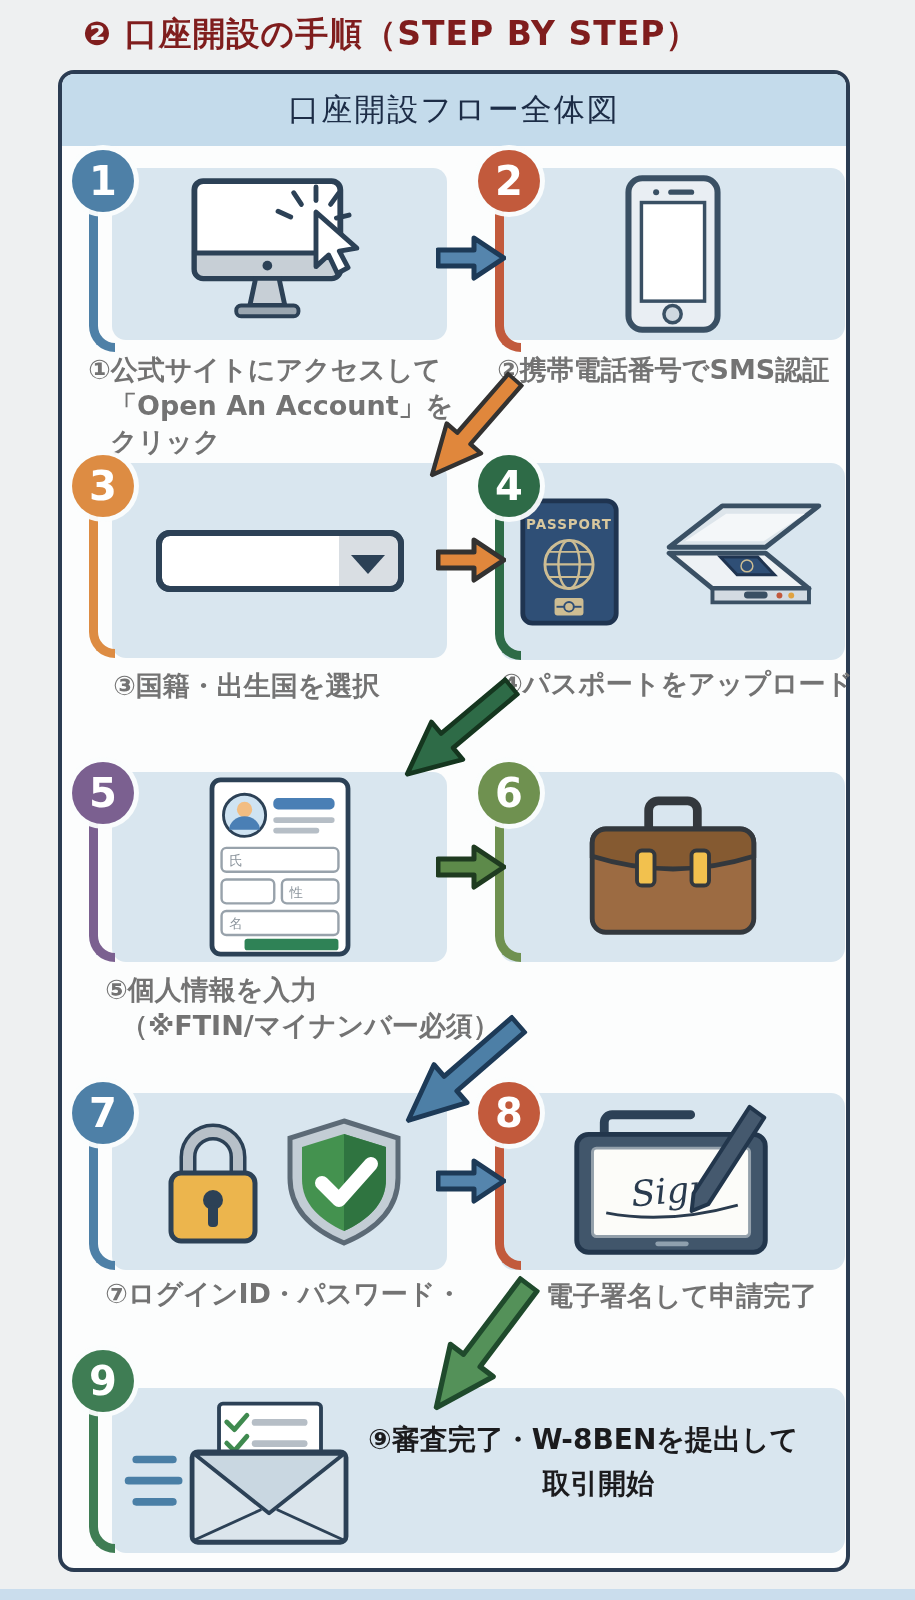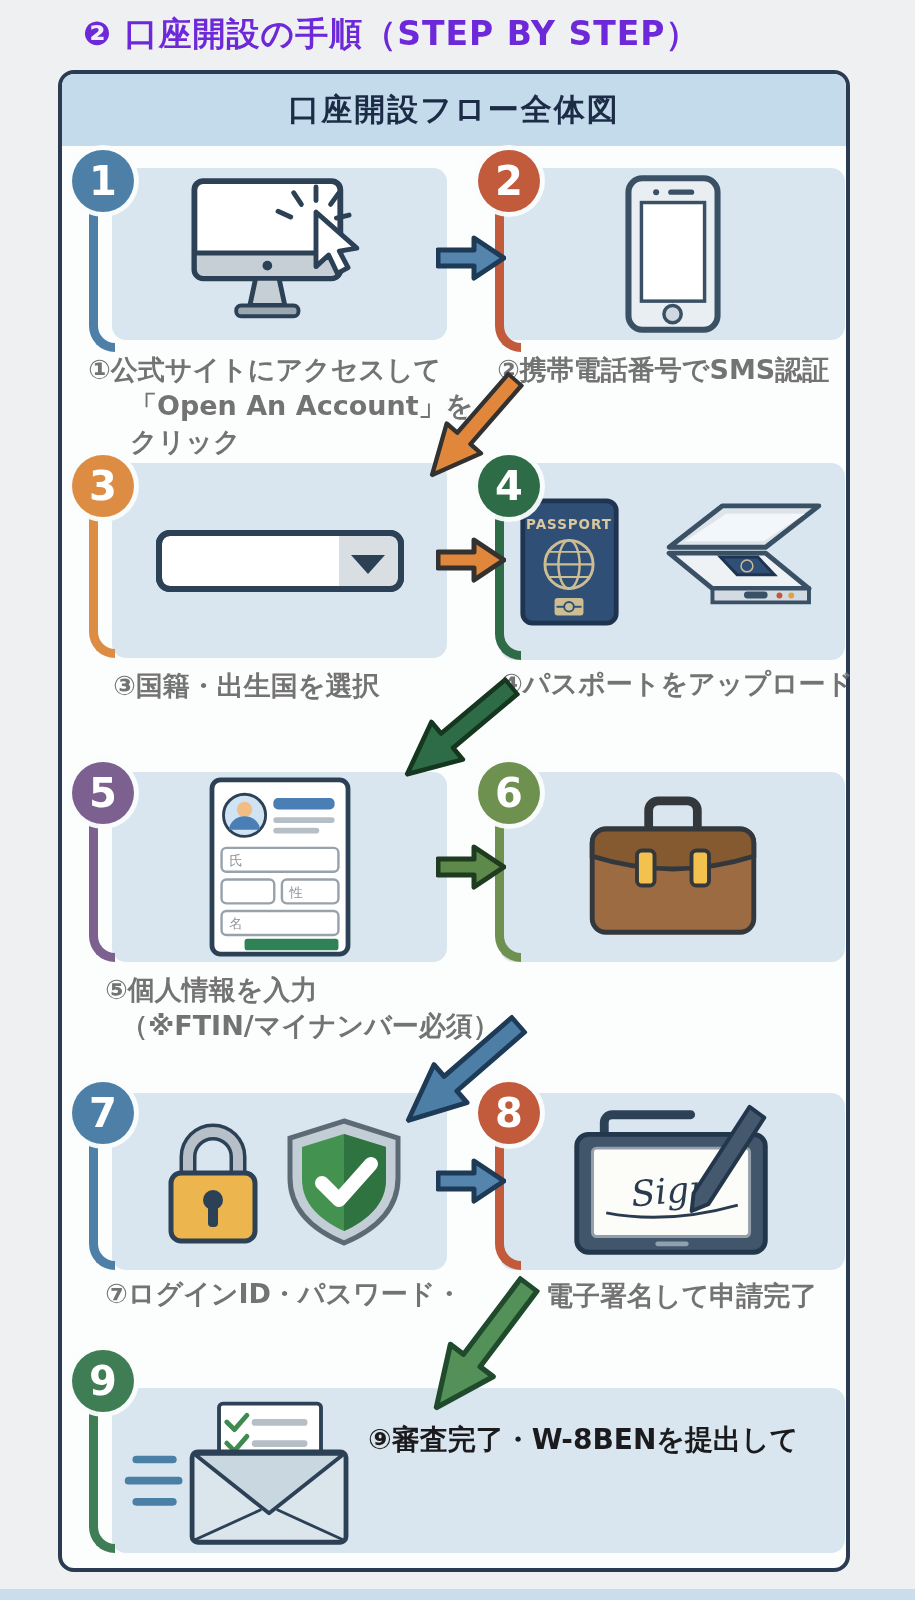--- a/index.html
+++ b/index.html
@@ -1,31 +1,31 @@
 <!DOCTYPE html>
 <html><head>
 <meta charset="utf-8">
 <style>
   html,body{margin:0;padding:0;}
   body{font-family:"DejaVu Sans","Liberation Sans",sans-serif;}
   .canvas{position:relative;width:915px;height:1600px;overflow:hidden;background:#eef0f1;}
 
-  .page-title{position:absolute;left:83px;top:12px;font-size:33px;font-weight:bold;color:#6d28d9;letter-spacing:1px;}
+  .page-title{position:absolute;left:83px;top:12px;font-size:33px;font-weight:bold;color:#7f1d1d;letter-spacing:1px;}
 
   .flow-box{position:absolute;left:58px;top:70px;width:792px;height:1502px;background:#fcfdfd;border:4px solid #2b3c52;border-radius:16px;box-sizing:border-box;}
-  .flow-header{position:absolute;left:62px;top:74px;width:784px;height:72px;background:#c4dbeb;border-radius:12px 12px 0 0;display:flex;align-items:center;justify-content:center;font-size:31px;font-weight:bold;color:#1c2c46;letter-spacing:2px;}
+  .flow-header{position:absolute;left:62px;top:74px;width:784px;height:72px;background:#c4dbeb;border-radius:12px 12px 0 0;display:flex;align-items:center;justify-content:center;font-size:31px;font-weight:normal;color:#1c2c46;letter-spacing:2px;}
 
   .panel{position:absolute;background:#d9e6ef;border-radius:14px;display:flex;align-items:center;justify-content:center;}
 
   .badge{position:absolute;width:62px;height:62px;z-index:4;}
   .badge .circle{width:62px;height:62px;border-radius:50%;background:var(--c);color:#fff;font-weight:bold;font-size:40px;display:flex;align-items:center;justify-content:center;box-shadow:0 0 0 5px rgba(251,253,253,.95);position:relative;z-index:2;}
   .badge .stem{position:absolute;left:17px;top:50px;width:26px;border-left:9px solid var(--c);border-bottom:9px solid var(--c);border-bottom-left-radius:26px;box-sizing:border-box;z-index:1;}
 
   .step-label{position:absolute;font-weight:bold;color:#737373;font-size:27px;line-height:36px;white-space:nowrap;z-index:3;}
-  .step-label .cont{margin-left:42px;}
+  .step-label .cont{margin-left:22px;}
   .step-label .cont-sm{margin-left:16px;}
 
   .arrow{position:absolute;z-index:5;}
   .ap{fill:var(--fill);stroke:var(--stroke);stroke-width:5px;stroke-linejoin:round;}
 
   .label9{position:absolute;font-weight:bold;color:#1b1b1d;font-size:28px;line-height:44px;white-space:nowrap;z-index:3;text-align:center;}
   .label9 .cont{margin-left:30px;}
 
   .footer-strip{position:absolute;left:0;top:1589px;width:915px;height:11px;}
 </style>
@@ -307,17 +307,18 @@
     </svg>
   </div>
   <div class="badge" style="left: 72px; top: 1350px; --c: #3f7d54;">
     <div class="stem" style="height:153px;"></div>
     <div class="circle">
         <span>9</span>
       </div>
   </div>
   <div class="label9" style="left:368px;top:1418px;">
     <div>⑨審査完了・W-8BENを提出して</div>
+    <div class="cont">取引開始</div>
   </div>
 
   <div class="footer-strip" style="background-color: rgb(202, 221, 237);"></div>
 
 </div>
 
 </body></html>

